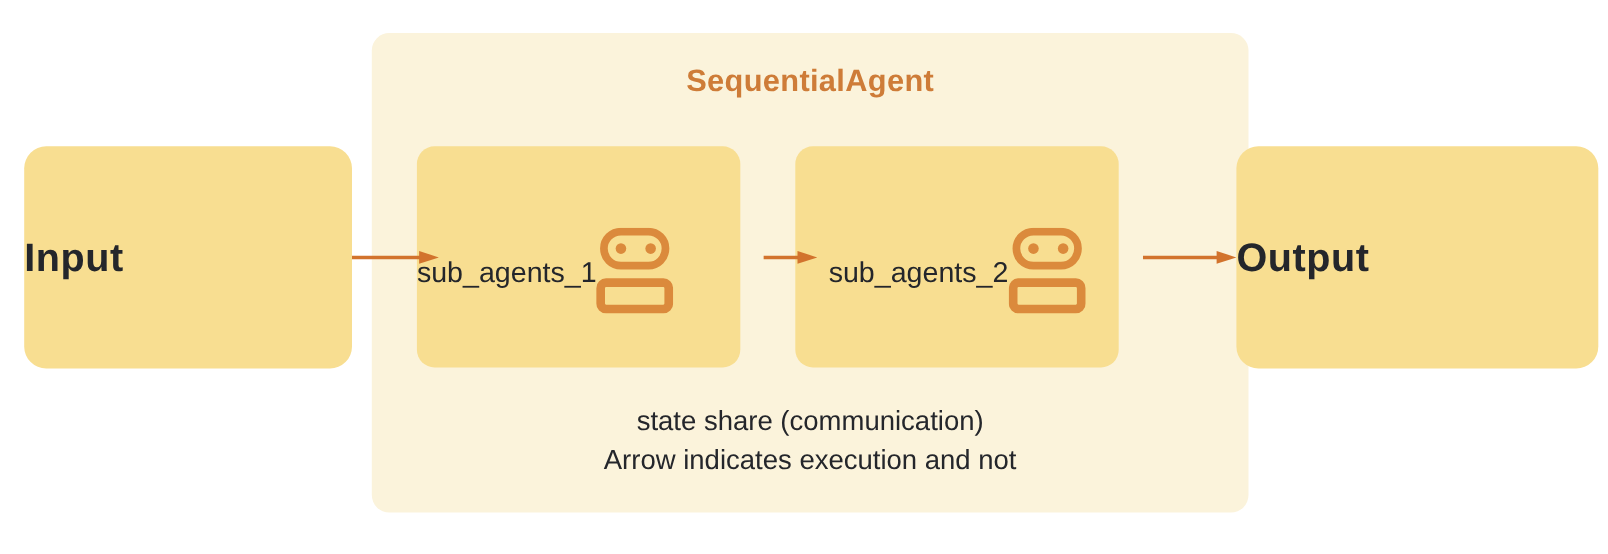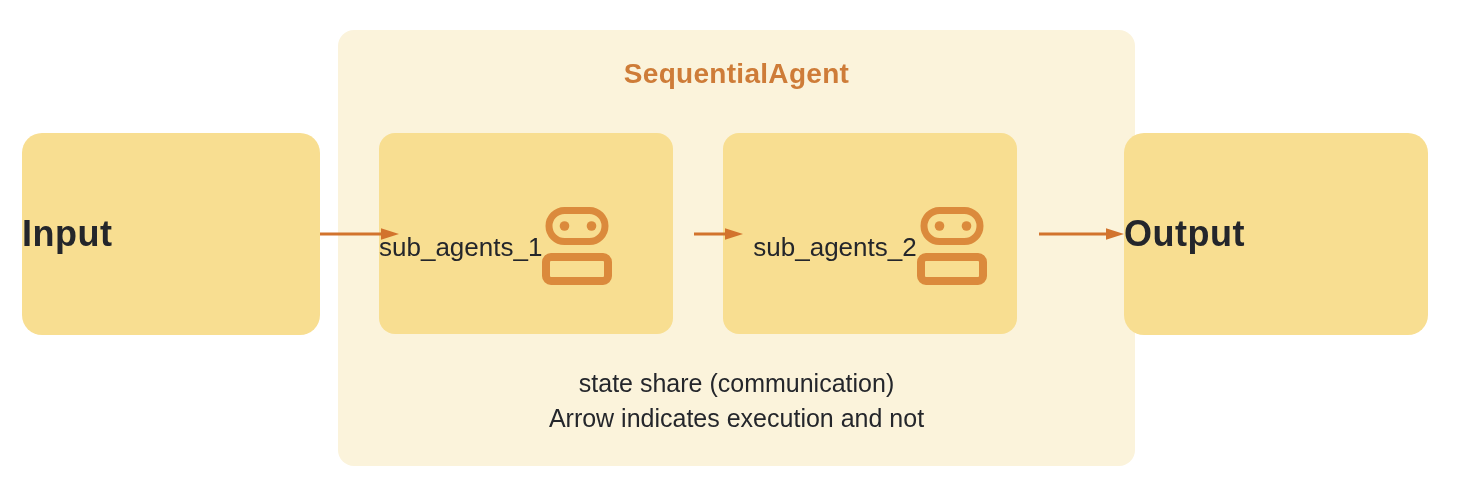--- a/index.html
+++ b/index.html
@@ -25,21 +25,21 @@
   .terminal{
     position:absolute;
     background:var(--box-fill);
     border-radius:20px;
     display:flex;align-items:center;justify-content:flex-start;
   }
   .terminal .label{
     font-size:36px;font-weight:bold;color:var(--text-dark);letter-spacing:.5px;
   }
   #input-node{left:22px;top:133px;width:298px;height:202px;}
-  #output-node{left:1124px;top:133px;width:304px;height:202px;}
+  #output-node{left:1124px;top:133px;width:329px;height:202px;}
 
   
   .agent-container{
     position:absolute;left:338px;top:30px;width:797px;height:436px;
     background:var(--container-fill);border-radius:16px;
   }
   .agent-title{
     position:absolute;top:28px;left:0;width:100%;text-align:center;
     font-size:28px;font-weight:bold;color:var(--title-orange);letter-spacing:.3px;
   }

